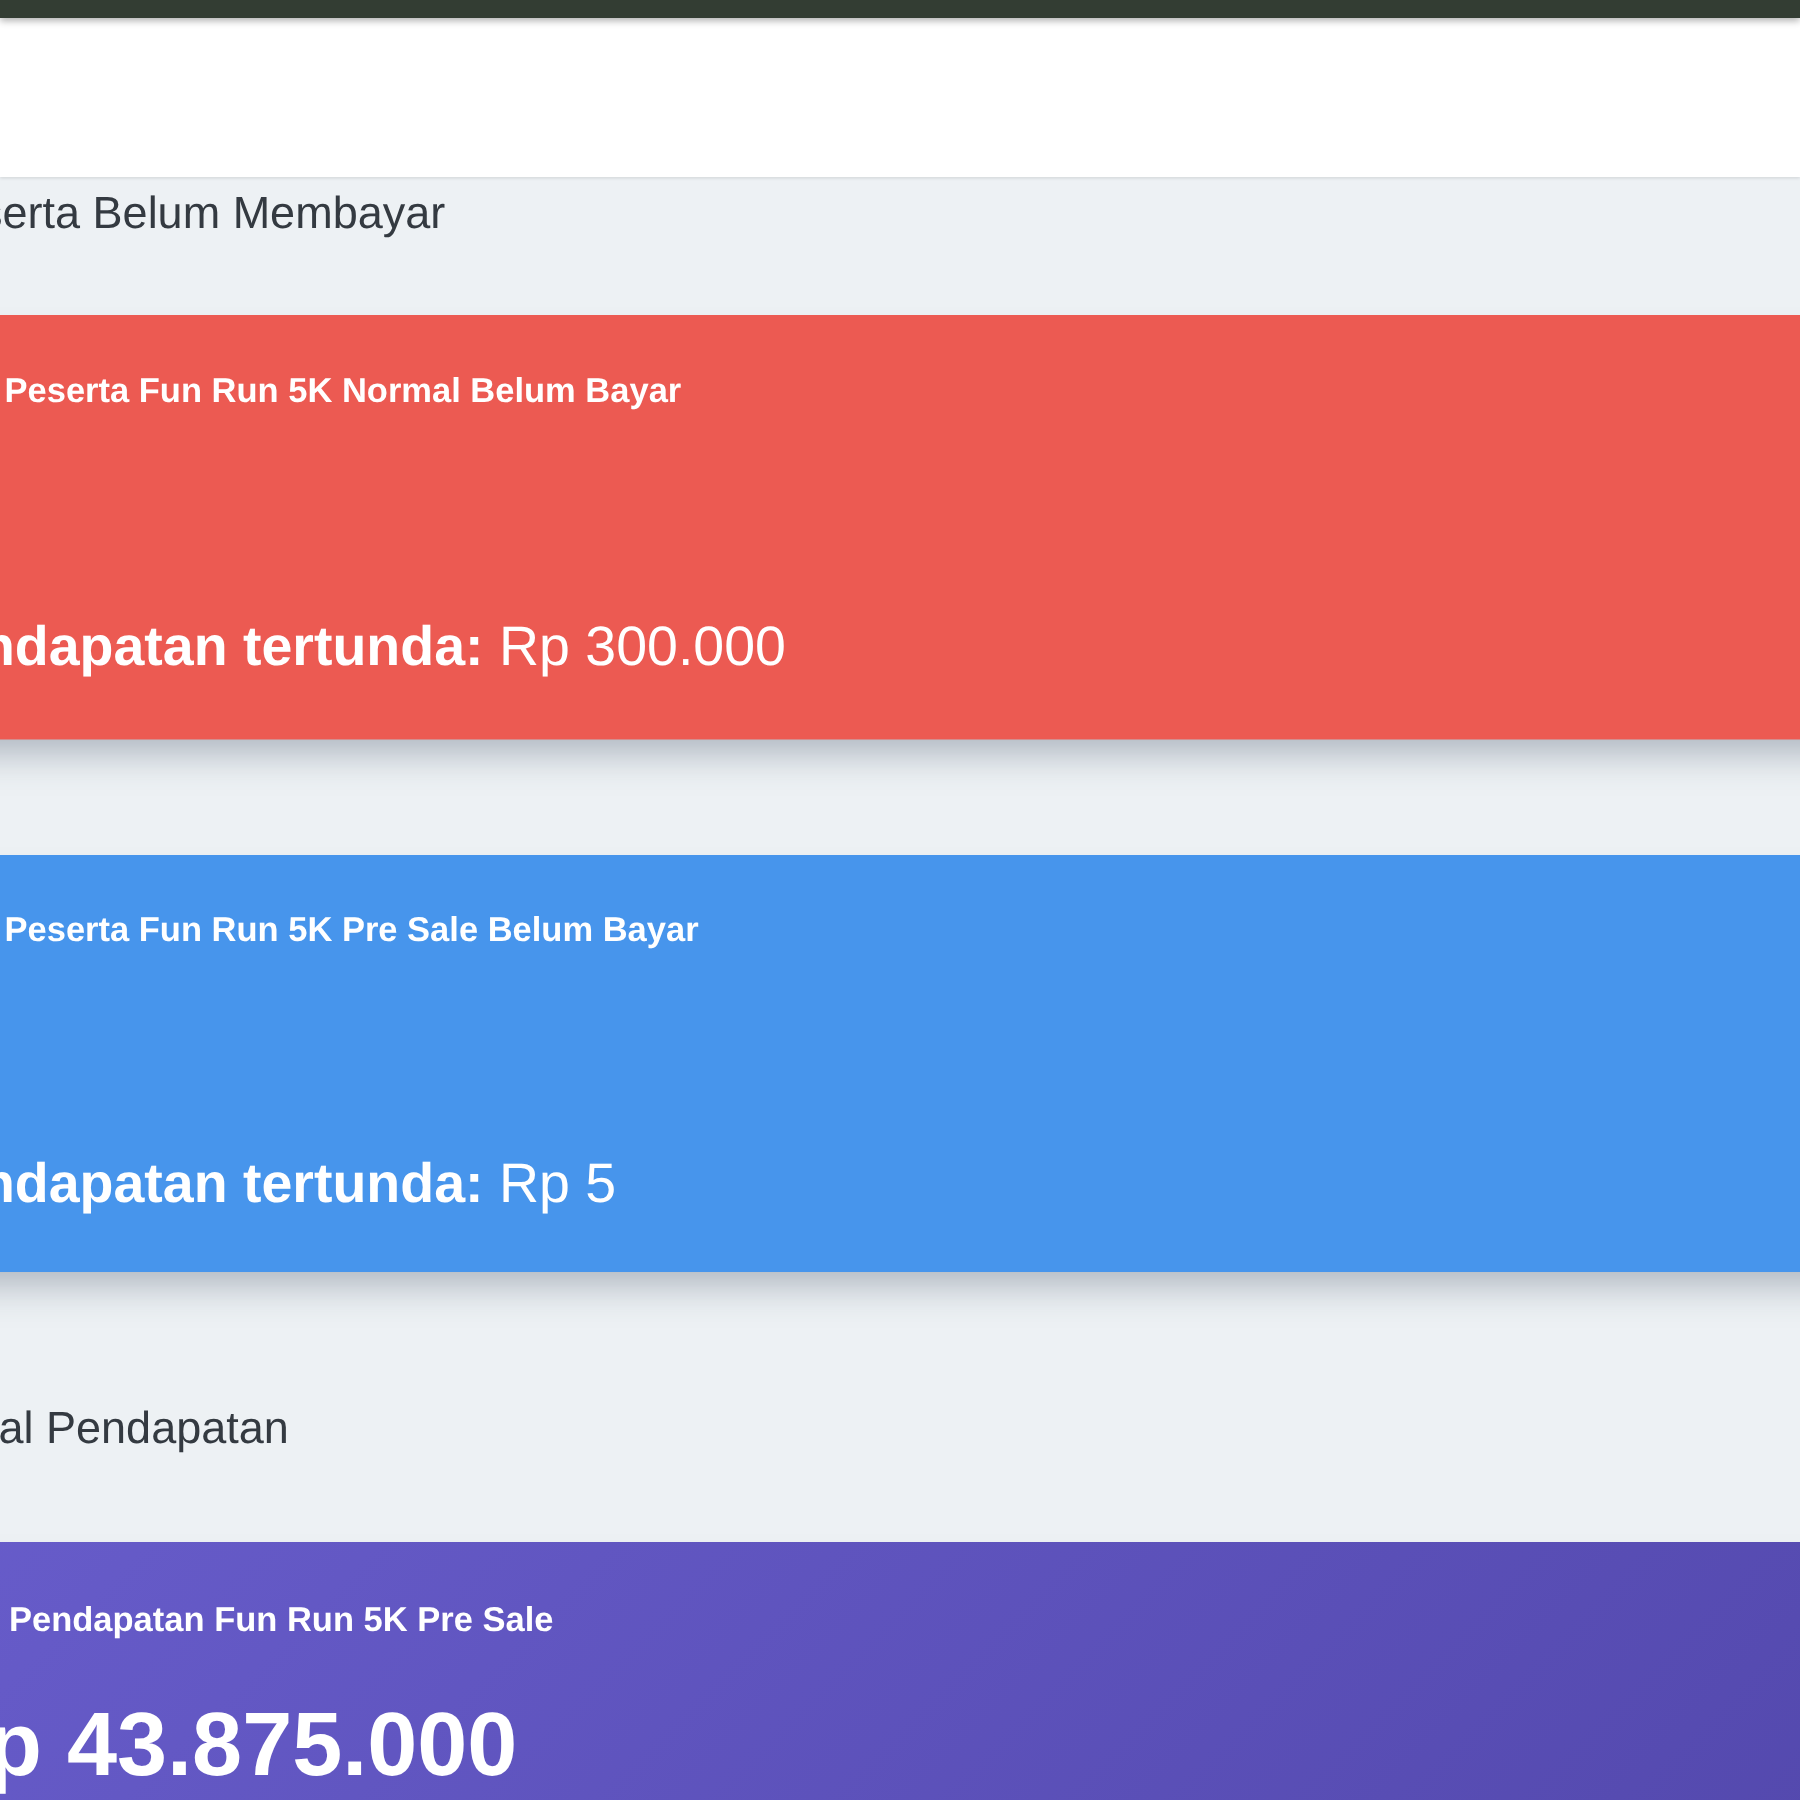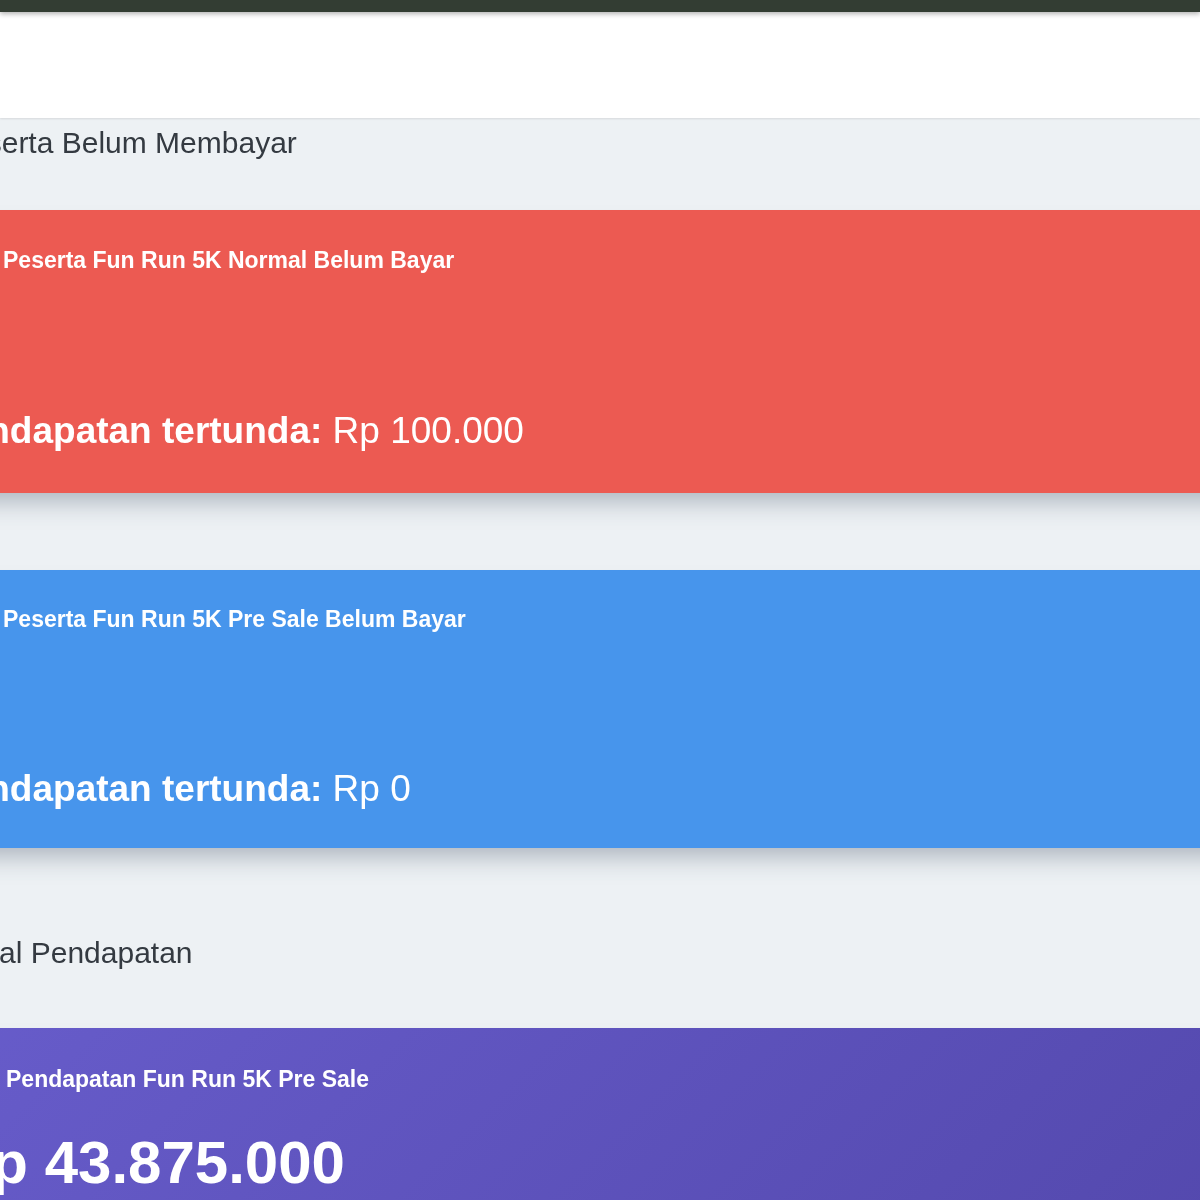--- a/index.html
+++ b/index.html
@@ -58,26 +58,26 @@
 
 <div class="topbar" style="background: rgb(51, 61, 51);"></div>
 <div class="app-header" style="background: rgb(255, 255, 255);"></div>
 
 <div class="content">
 
   <h1 class="section-heading heading-unpaid" style="color: rgb(52, 58, 65);">Peserta Belum Membayar</h1>
 
   <div class="card card-red" style="background: rgb(236, 90, 82);">
     <p class="card-title">Peserta Fun Run 5K Normal Belum Bayar</p>
-    <p class="pending-line"><span class="pending-label">Pendapatan tertunda:</span><span> Rp 100.000</span></p>
+    <p class="pending-line"><span class="pending-label">Pendapatan tertunda:</span><span> Rp 300.000</span></p>
   </div>
 
   <div class="card card-blue" style="background: rgb(71, 149, 236);">
     <p class="card-title">Peserta Fun Run 5K Pre Sale Belum Bayar</p>
-    <p class="pending-line"><span class="pending-label">Pendapatan tertunda:</span><span> Rp 0</span></p>
+    <p class="pending-line"><span class="pending-label">Pendapatan tertunda:</span><span> Rp 5</span></p>
   </div>
 
   <h1 class="section-heading heading-revenue" style="color: rgb(52, 58, 65);">Total Pendapatan</h1>
 
   <div class="card card-purple" style="background: linear-gradient(135deg, rgb(103, 92, 202) 0%, rgb(82, 71, 171) 100%);">
     <p class="card-title">Pendapatan Fun Run 5K Pre Sale</p>
     <p class="total-number">Rp 43.875.000</p>
   </div>
 
 </div>

